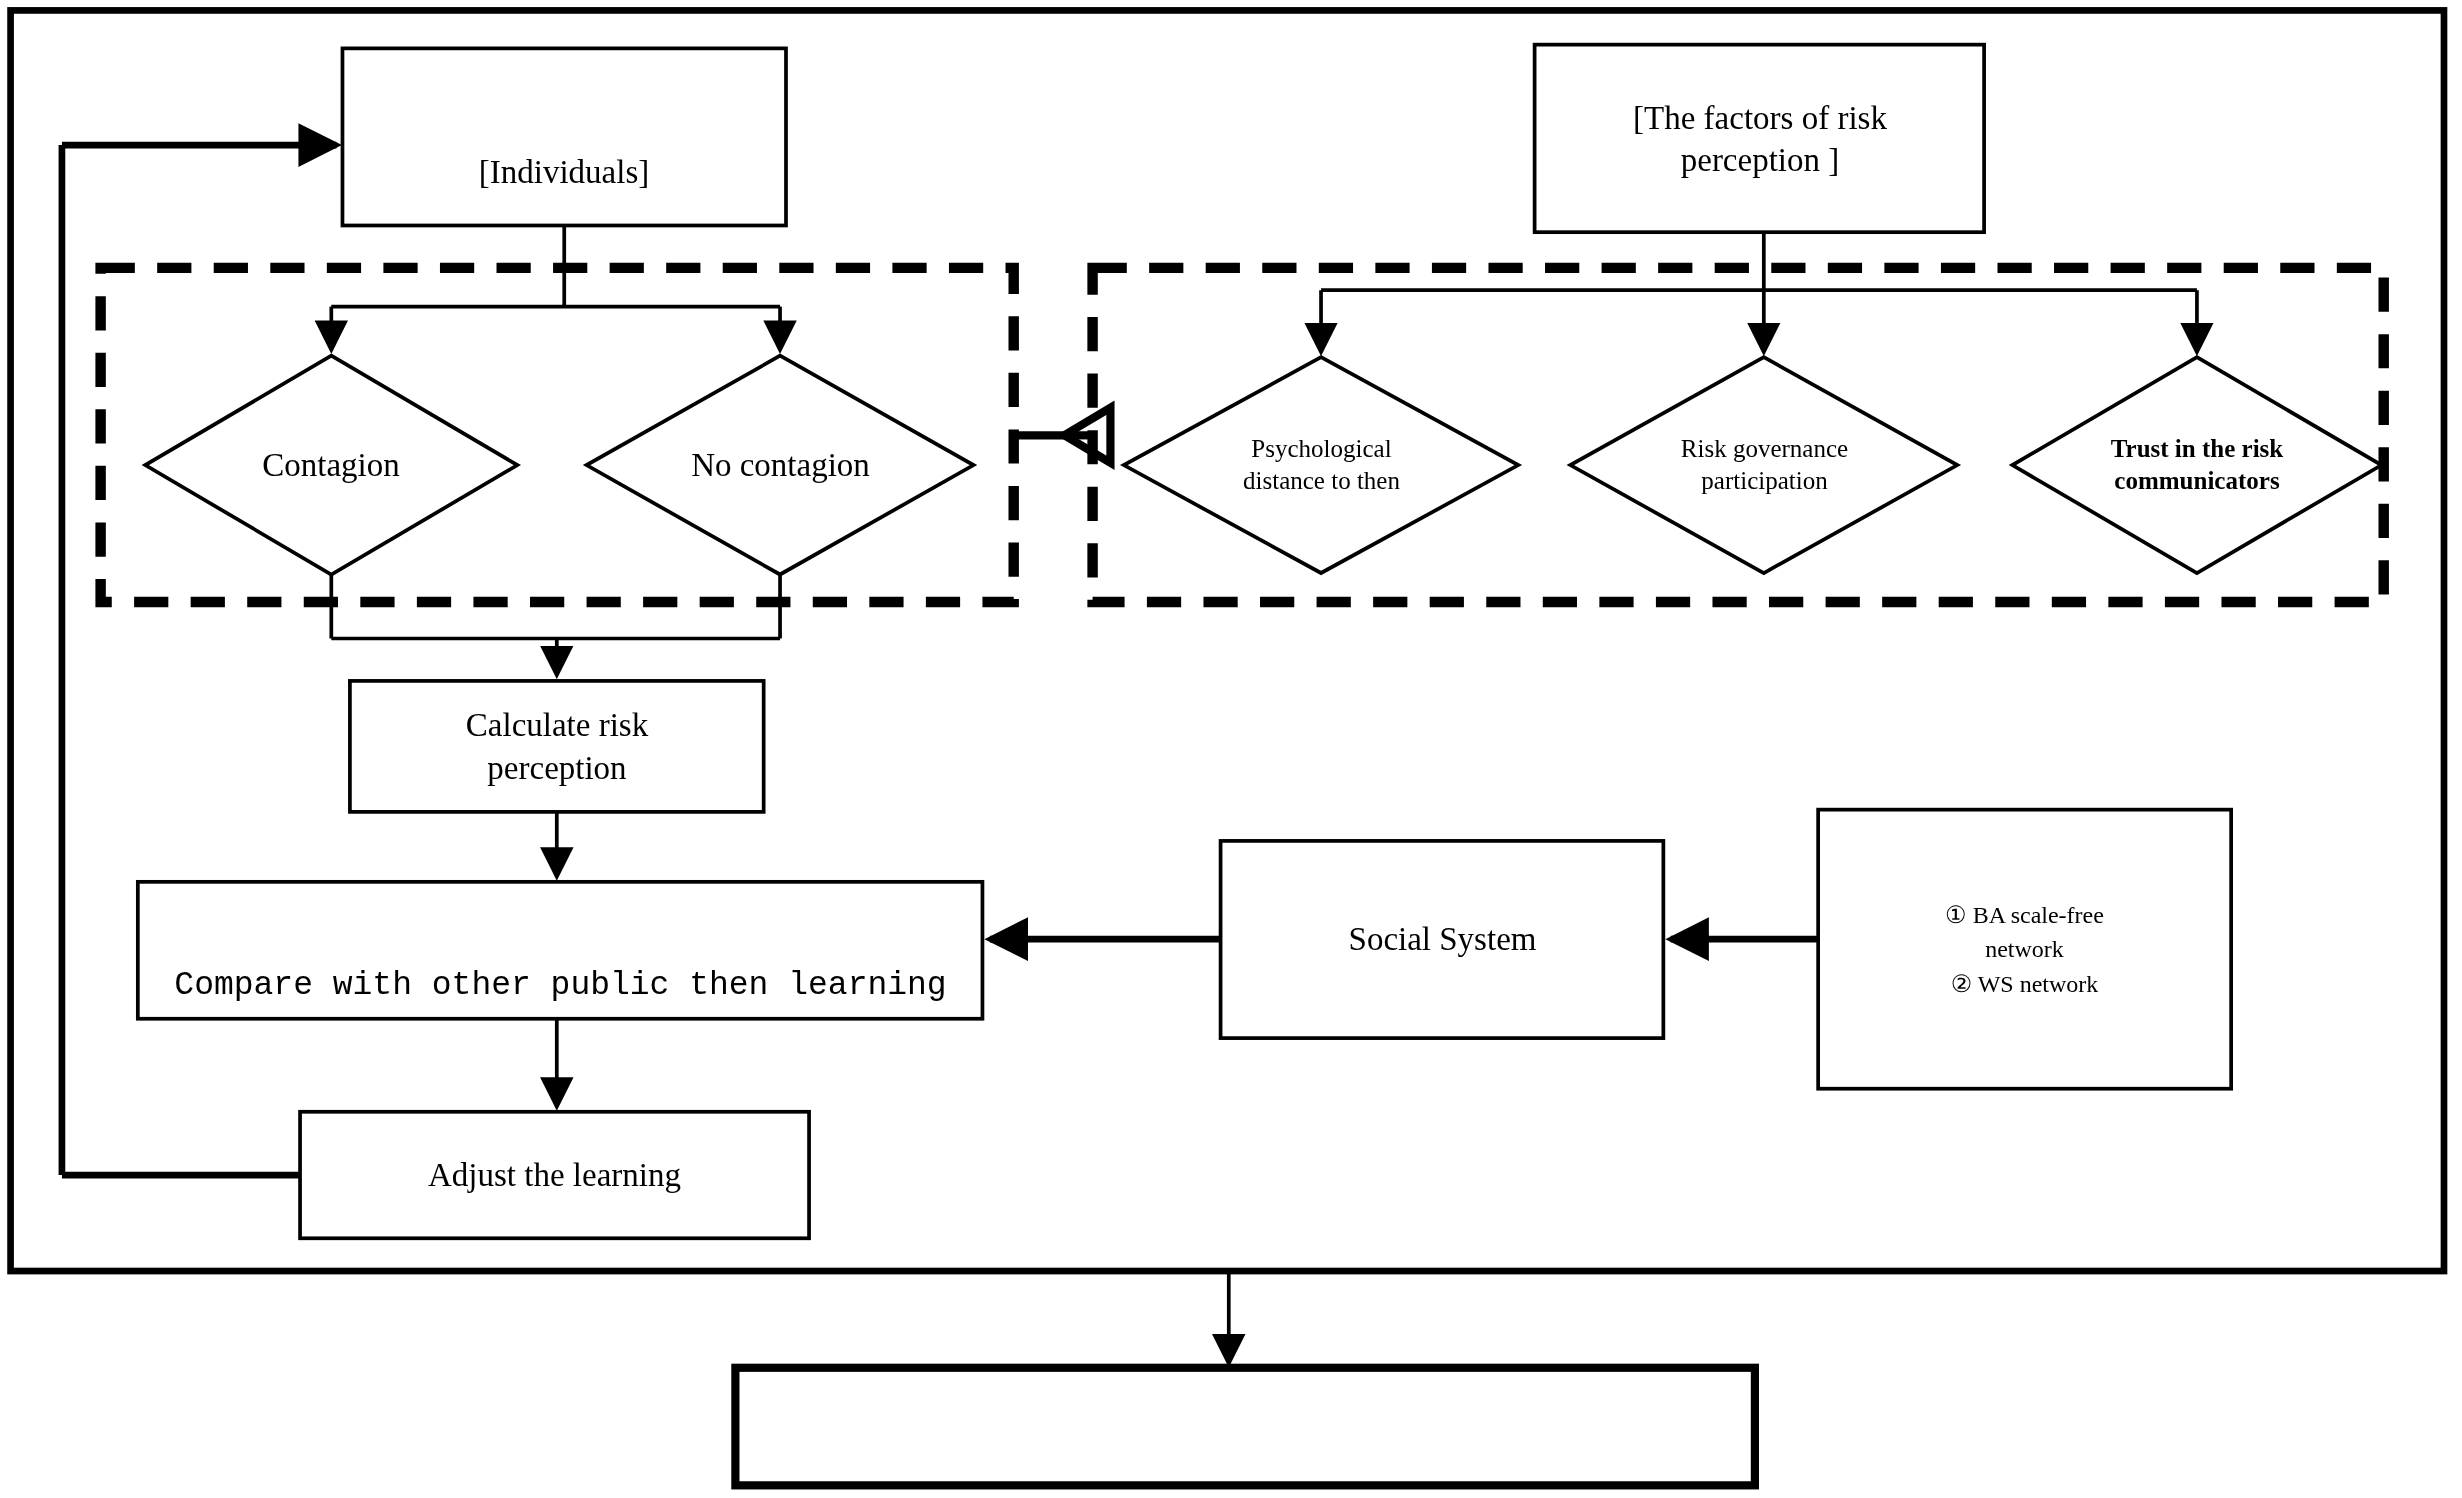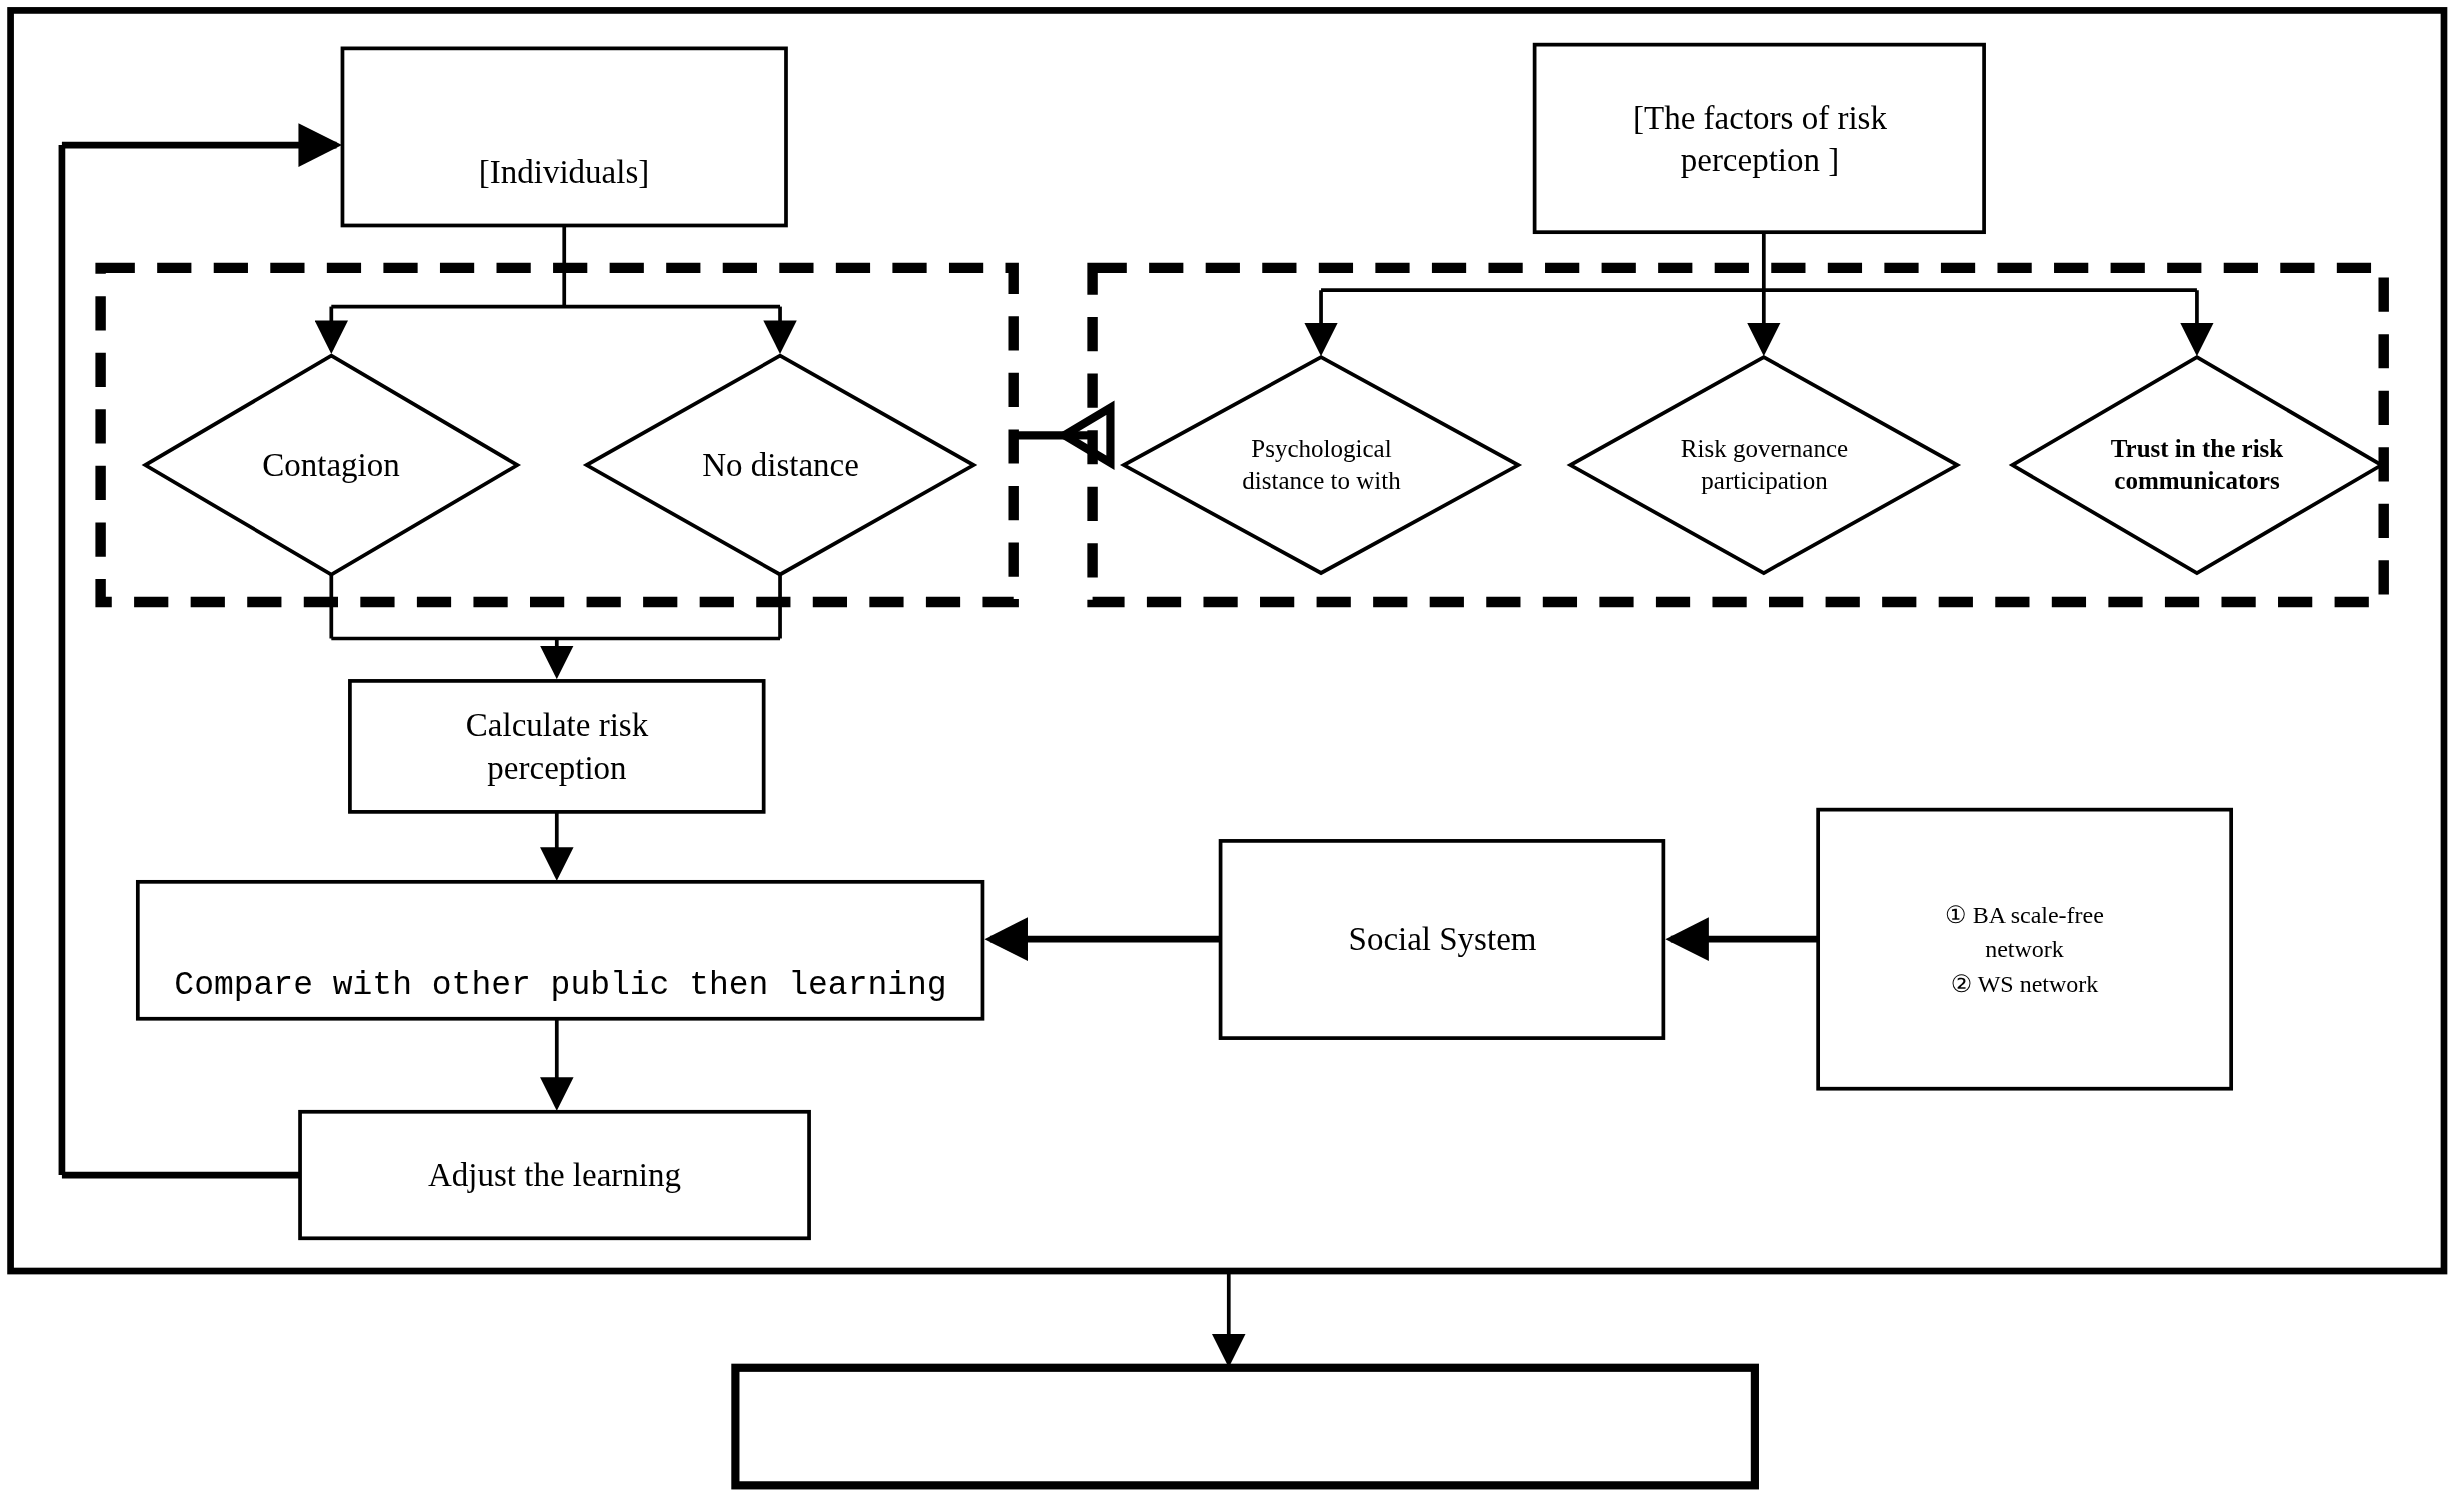--- a/index.html
+++ b/index.html
@@ -132,24 +132,24 @@
     <path d="M 1651 1712 L 1651 1832" fill="none" stroke="#000" stroke-width="5" marker-end="url(#arrowFilled)"></path>
   </svg>
 
   <div class="node-label lbl-md" style="left:342px; top:48px; width:444px; height:177px;margin-top:36px;">[Individuals]</div>
 
   <div class="node-label lbl-md" style="left:1535px; top:45px; width:450px; height:188px;">[The factors of risk
 perception ]</div>
 
   <div class="node-label lbl-md" style="left:182px; top:421px; width:298px; height:89px;">Contagion</div>
 
-  <div class="node-label lbl-md" style="left:624px; top:421px; width:313px; height:89px;">No distance</div>
+  <div class="node-label lbl-md" style="left:624px; top:421px; width:313px; height:89px;">No contagion</div>
 
   <div class="node-label lbl-sm" style="left:1180px; top:409px; width:283px; height:112px;">Psychological
-distance to with</div>
+distance to then</div>
 
   <div class="node-label lbl-sm" style="left:1623px; top:409px; width:283px; height:112px;">Risk governance
 participation</div>
 
   <div class="node-label lbl-sm" style="left:2063px; top:409px; width:268px; height:112px;font-weight:bold;">Trust in the risk
 communicators</div>
 
   <div class="node-label lbl-md" style="left:350px; top:681px; width:414px; height:131px;">Calculate risk
 perception</div>
 

